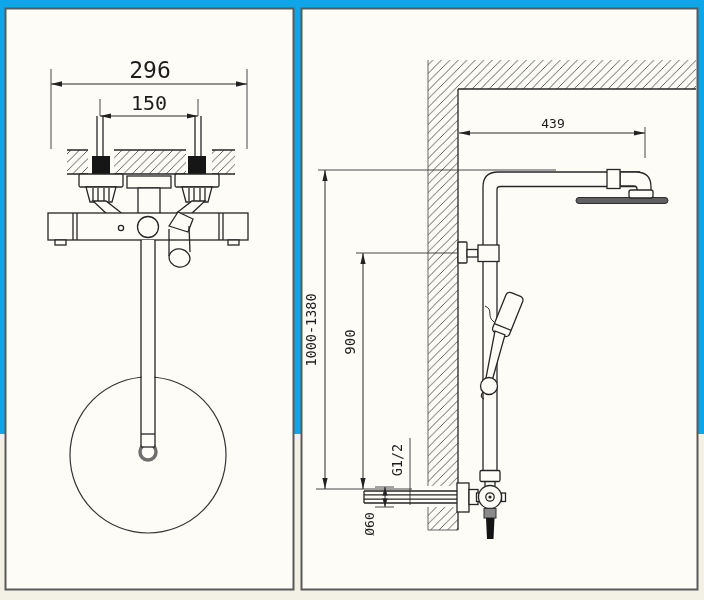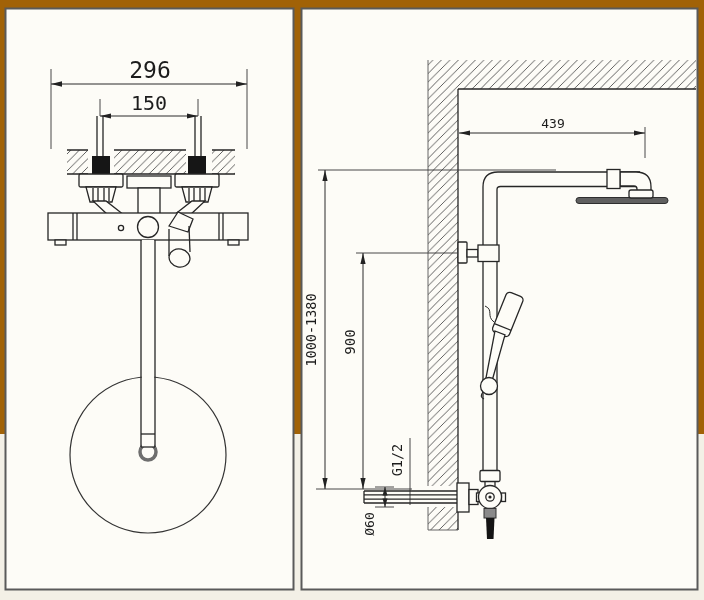--- a/index.html
+++ b/index.html
@@ -1,16 +1,16 @@
 <!DOCTYPE html>
 <html><head>
 <meta charset="utf-8">
 <style>
   html,body{margin:0;padding:0;background:#f3f0e6;width:704px;height:600px;overflow:hidden;}
-  #stage{position:relative;width:704px;height:434px;background:#a16207;}
+  #stage{position:relative;width:704px;height:434px;background:#0ea5e9;}
   svg{display:block;}
   .dimtext{font-family:"DejaVu Sans Mono","Liberation Mono",monospace;fill:#1c1c1c;}
   .thin{stroke:#333;stroke-width:0.9;fill:none;}
   .dim{stroke:#2a2a2a;stroke-width:1;fill:none;}
   .obj{stroke:#262626;stroke-width:1.3;fill:#fdfcf7;}
   .objline{stroke:#262626;stroke-width:1.3;fill:none;}
   .arrow{fill:#222;stroke:none;}
 </style>
 </head>
 <body>

